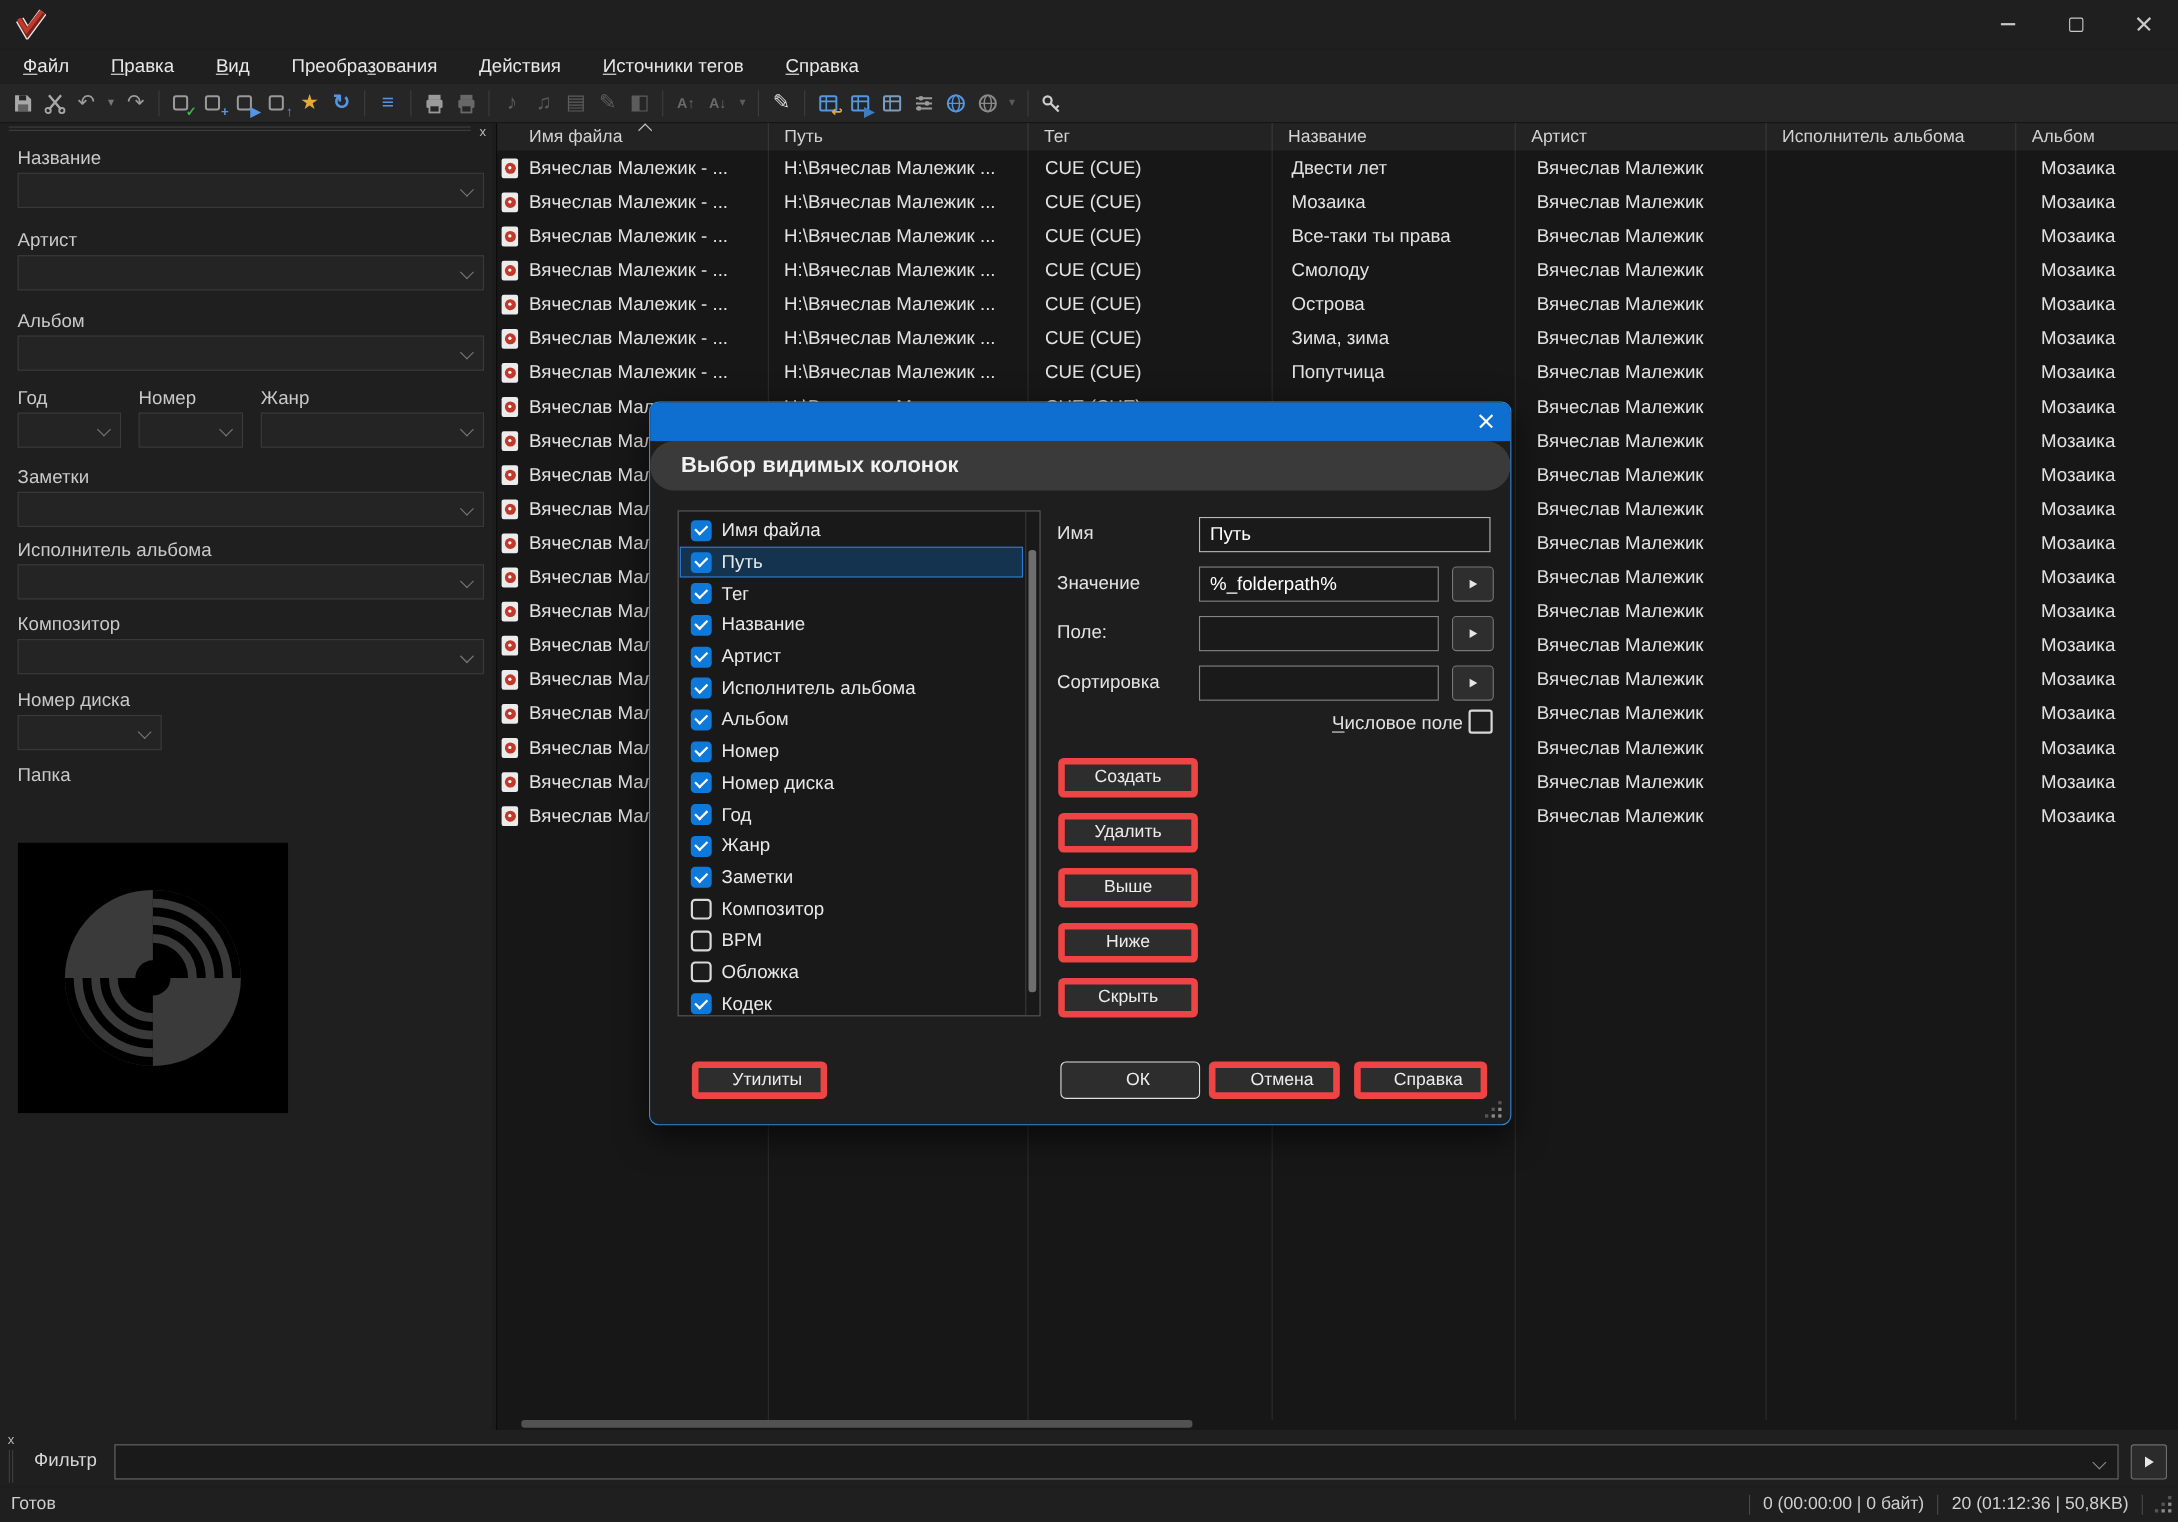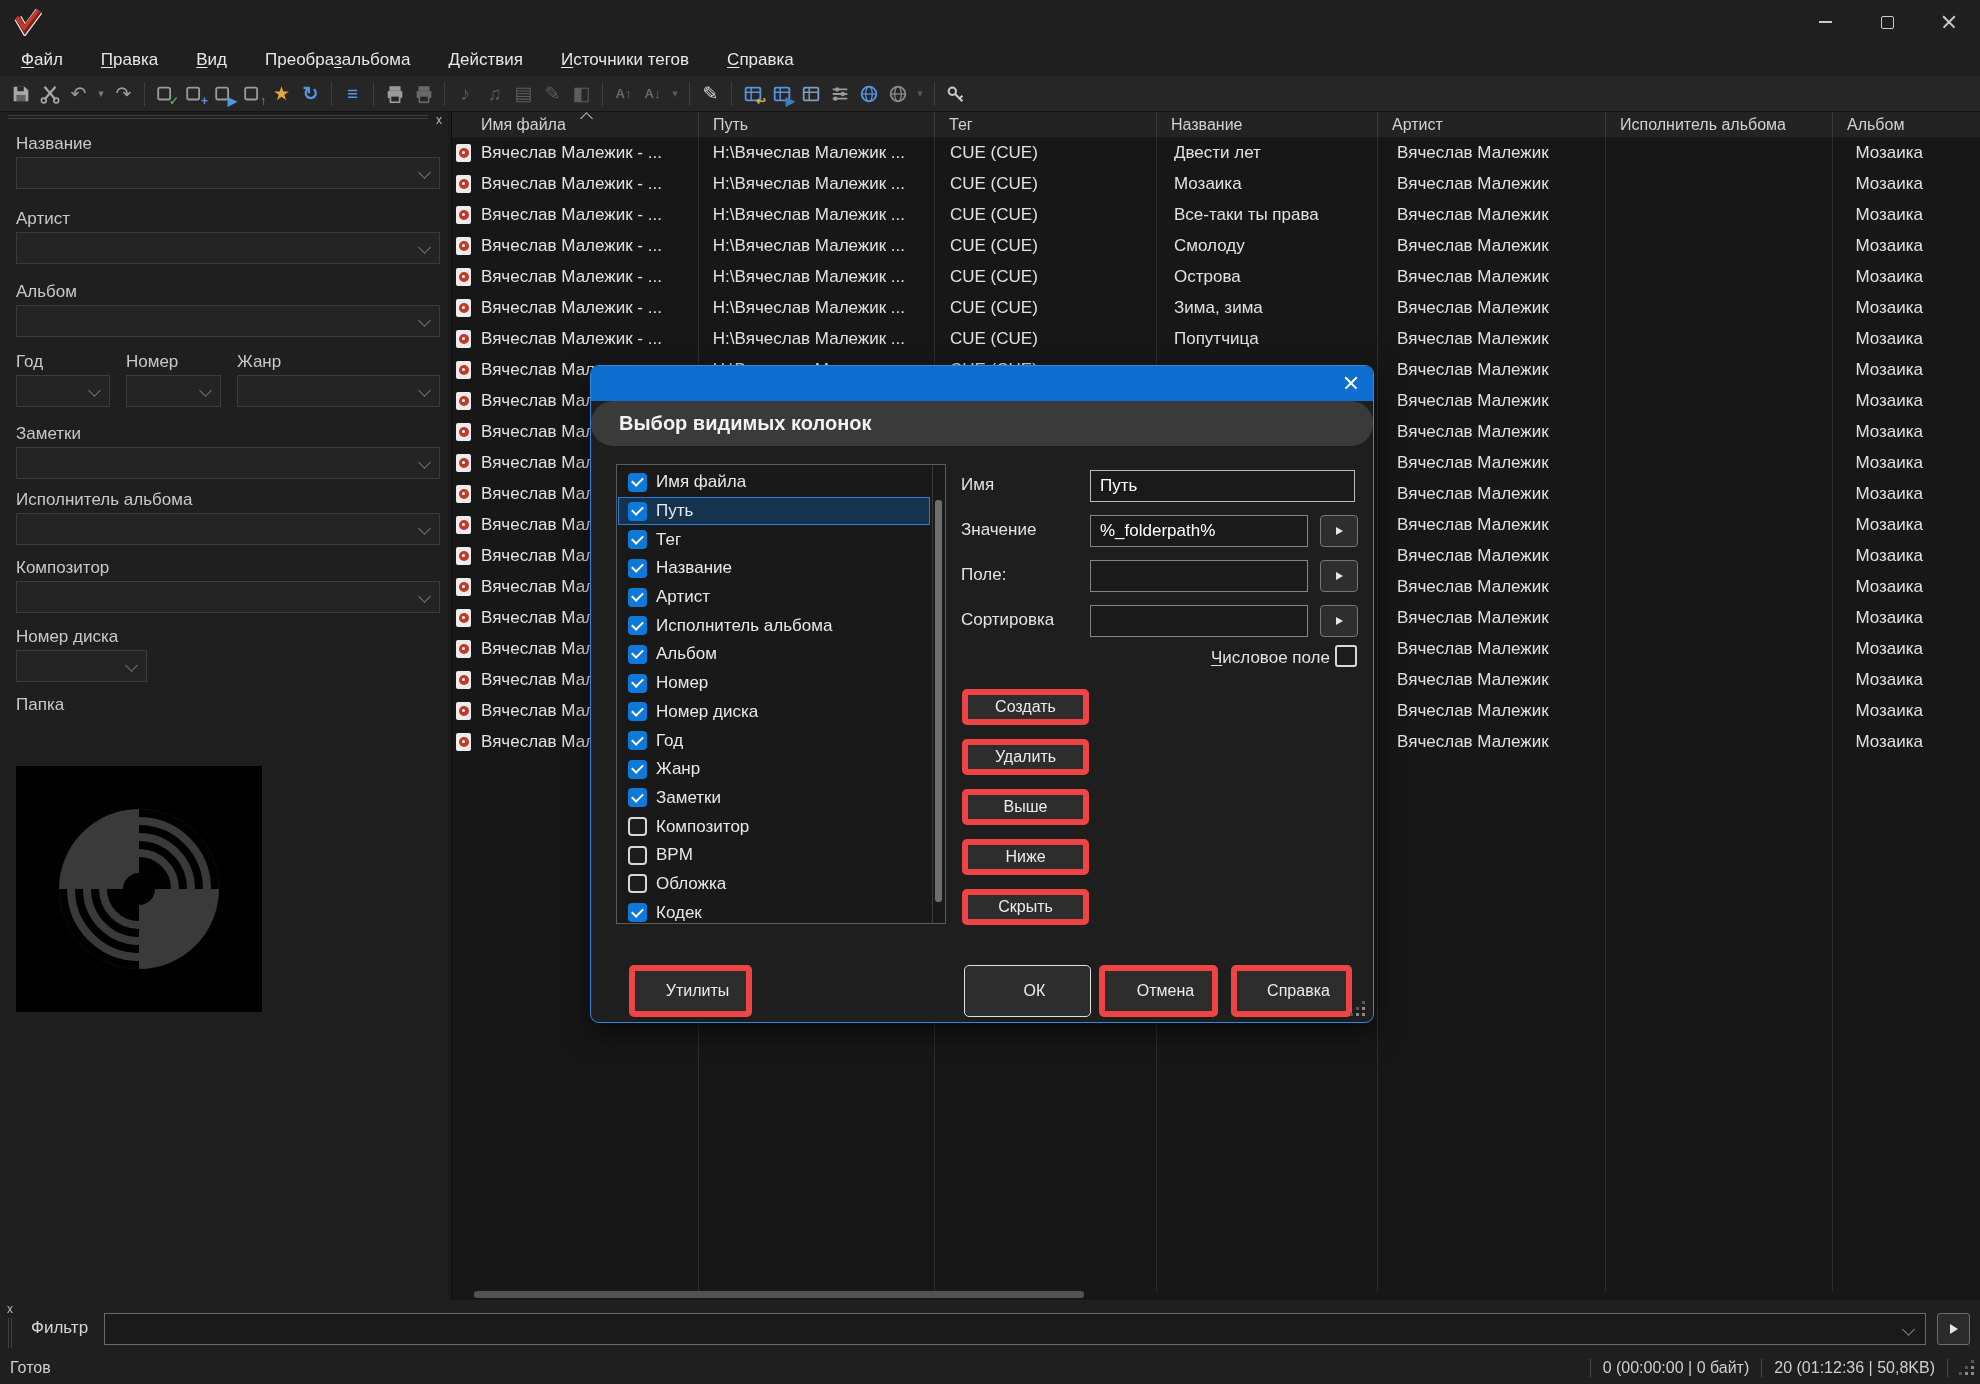--- a/index.html
+++ b/index.html
@@ -88,21 +88,21 @@
   .dlg-input{position:absolute;height:32px;background:#1a1a1a;border:1px solid #858585;box-sizing:border-box;}
   .dlg-input .val{display:block;line-height:30px;font-size:17px;color:#fff;padding-left:9px;white-space:nowrap;overflow:hidden;}
   #fld-name{border-color:#bababa;}
   .mini-btn{position:absolute;width:38px;height:32px;background:#2e2e2e;border:1px solid #777;border-radius:4px;box-sizing:border-box;display:flex;align-items:center;justify-content:center;}
   .mini-btn .tri-right{border-left-width:7px;border-top-width:4.5px;border-bottom-width:4.5px;}
   #numeric-label{position:absolute;right:43px;top:282px;font-size:17px;color:#e3e3e3;}
   #numeric-label u{text-underline-offset:2px;}
   #numeric-check{position:absolute;left:744px;top:279px;width:22px;height:22px;border:2px solid #d8d8d8;border-radius:3px;background:#1c1c1c;box-sizing:border-box;}
   .dlg-btn{position:absolute;background:#2d2d2d;border:6px solid #ef4444;border-radius:5px;box-sizing:border-box;color:#ececec;font-size:16px;display:flex;align-items:center;justify-content:center;font-family:"Liberation Sans",sans-serif;}
   .col-btn{left:371px;width:127px;height:36px;}
-  .bot-btn{top:599px;height:52px;padding-left:14px;}
+  .bot-btn{top:599px;height:34px;padding-left:14px;}
   #btn-ok{border:1.5px solid #e0e0e0;}
   #dlg-grip{position:absolute;right:8px;bottom:6px;}
 </style>
 </head>
 <body>
 
 <div id="app">
 
   <div id="titlebar">
     <svg id="logo" viewBox="0 0 28 28">
@@ -118,21 +118,21 @@
       </div>
     <div class="wc" id="wc-close">
         <span></span>
       </div>
   </div>
 
   <div id="menubar">
       <div class="menu-item"><span></span><u>Ф</u><span>айл</span></div>
       <div class="menu-item"><span></span><u>П</u><span>равка</span></div>
       <div class="menu-item"><span></span><u>В</u><span>ид</span></div>
-      <div class="menu-item"><span>Преобра</span><u>з</u><span>альбома</span></div>
+      <div class="menu-item"><span>Преобра</span><u>з</u><span>ования</span></div>
       <div class="menu-item"><span></span><u>Д</u><span>ействия</span></div>
       <div class="menu-item"><span></span><u>И</u><span>сточники тегов</span></div>
       <div class="menu-item"><span></span><u>С</u><span>правка</span></div>
     </div>
 
   <div id="toolbar">
       <div class="ticon">
         <svg width="22" height="22" viewBox="0 0 24 24">
           <path d="M4 4h12l4 4v12H4z" fill="#a8a8a8"></path>
           <rect x="8" y="4" width="7" height="5" fill="#262626"></rect>

